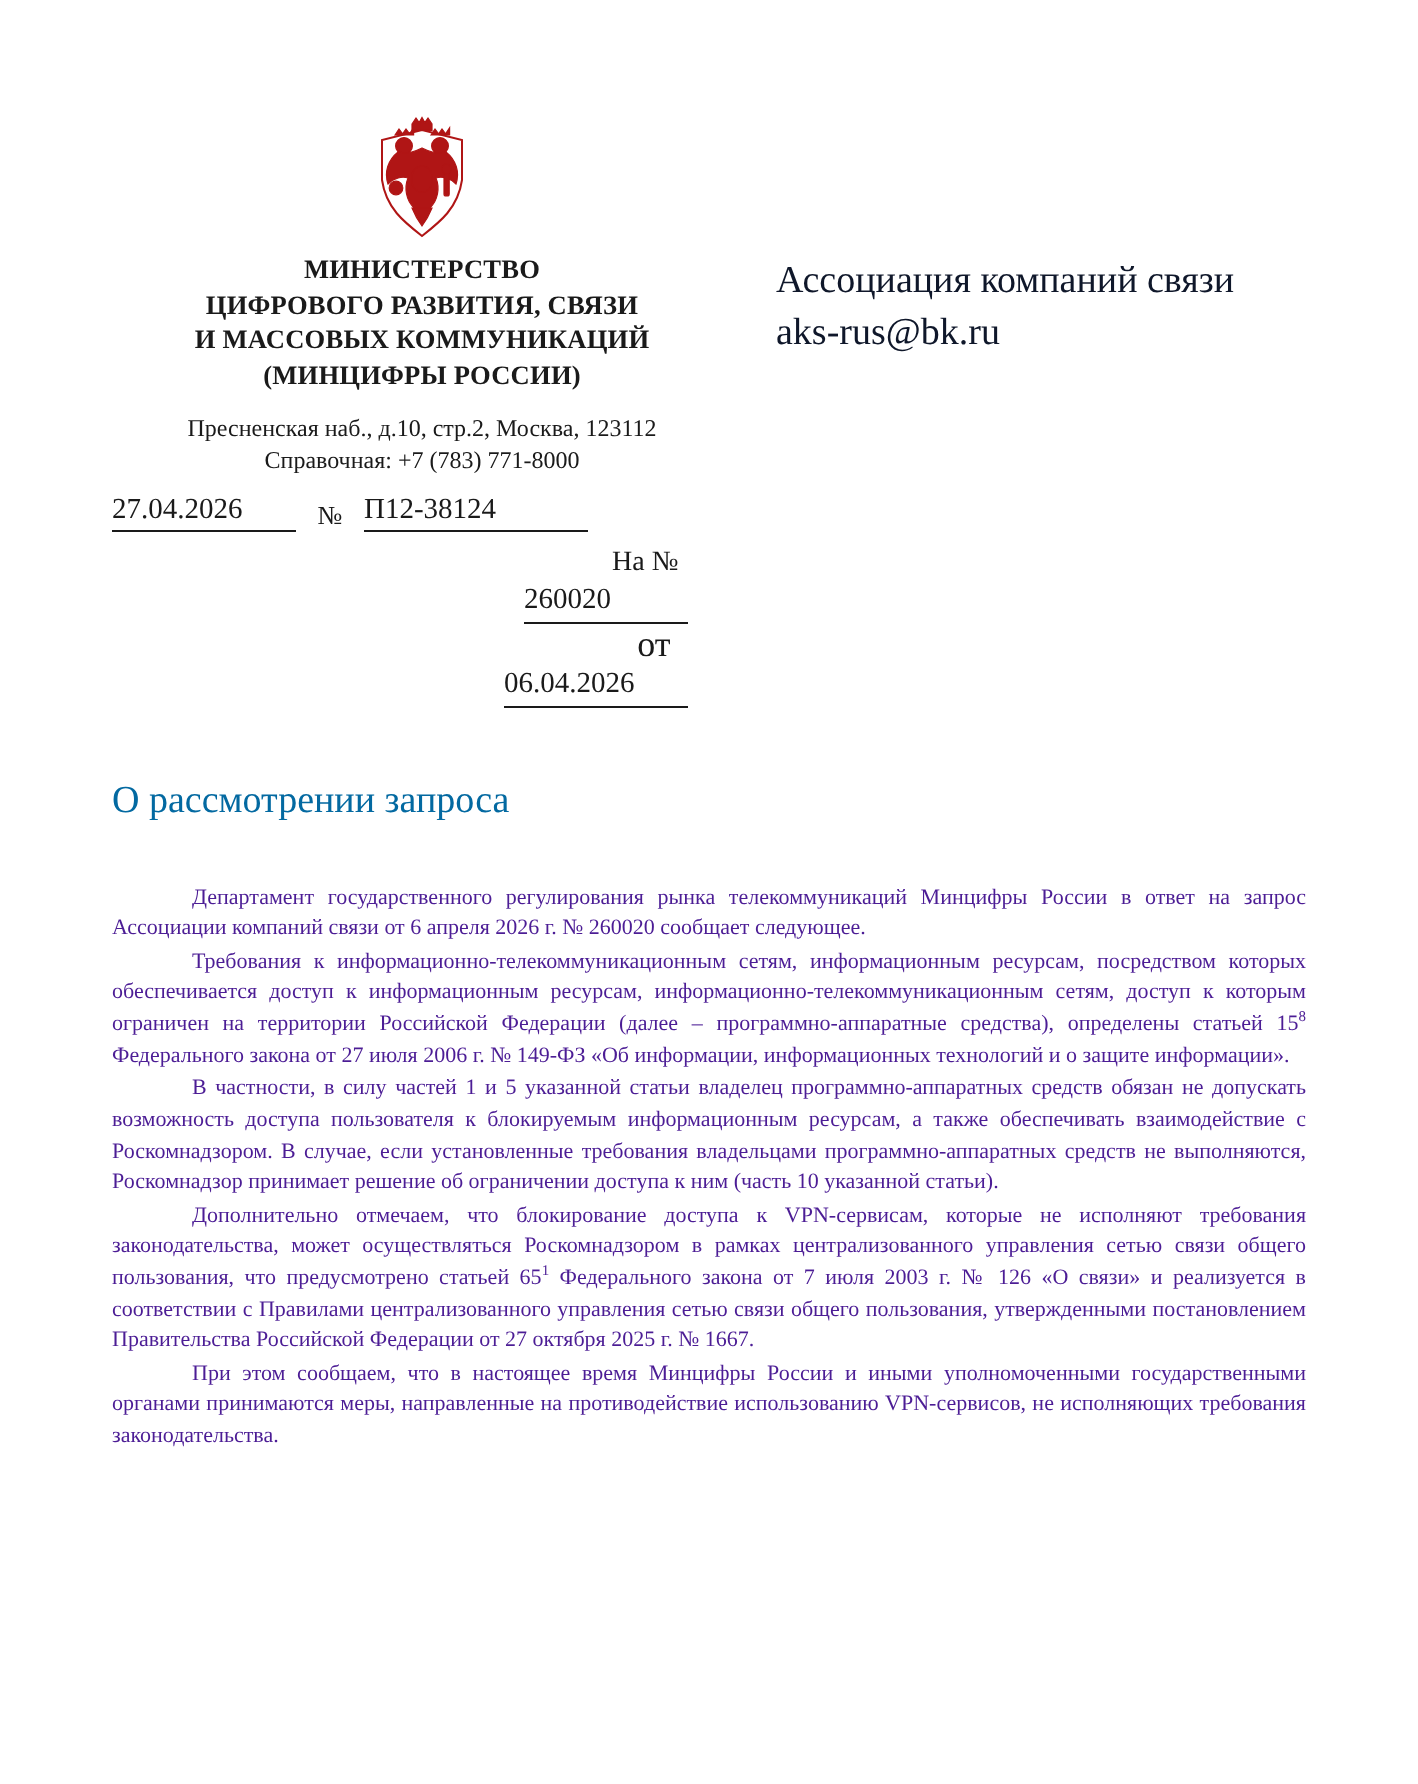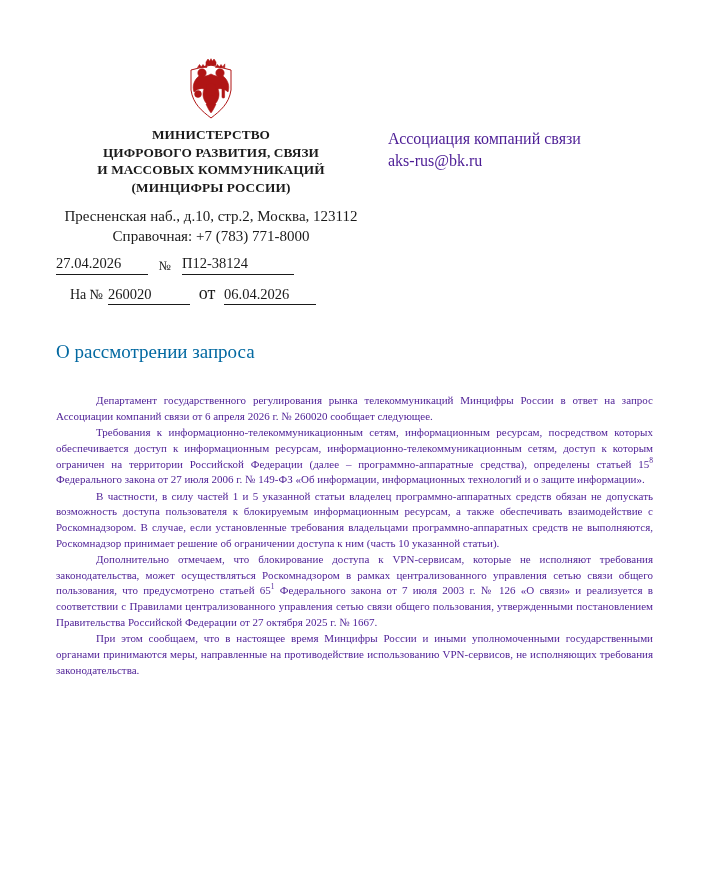--- a/index.html
+++ b/index.html
@@ -31,44 +31,44 @@
     box-sizing: border-box;
   }
   .header-left {
     width: 310px;
     text-align: center;
   }
   .header-right {
     flex: 1;
     padding-top: 72px;
     padding-left: 22px;
-    font-size: 16px;
+    font-size: 19px;
     line-height: 1.35;
-    color: #4c1d95;
+    color: #0f172a;
   }
   .emblem {
     width: 58px;
     height: 64px;
     margin: 0 auto 6px auto;
     display: block;
   }
   .ministry-name {
     font-weight: bold;
     font-size: 13.3px;
     line-height: 1.33;
     letter-spacing: 0.1px;
     text-transform: uppercase;
     color: #1a1a1a;
   }
   .ministry-name div {
     white-space: nowrap;
   }
   .ministry-address {
     margin-top: 9px;
-    font-size: 15px;
+    font-size: 12px;
     line-height: 1.35;
     color: #1a1a1a;
   }
   
   .refs {
     margin: 9px 0 0 0;
     padding: 0 56px;
     box-sizing: border-box;
     width: 400px;
   }
@@ -93,20 +93,21 @@
     text-align: center;
     font-size: 13px;
     padding-bottom: 1px;
   }
   .ref-num {
     width: 112px;
   }
   .ref-row2 {
     margin-top: 8px;
     padding-left: 14px;
+    flex-direction: column;
   }
   .ref-lbl {
     width: 38px;
     font-size: 14px;
     padding-bottom: 1px;
   }
   .ref-inno {
     width: 82px;
   }
   .ref-ot {

